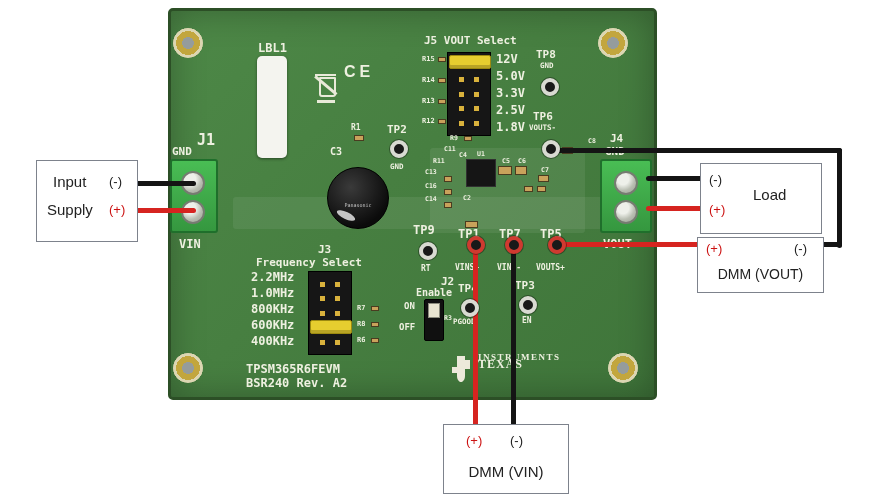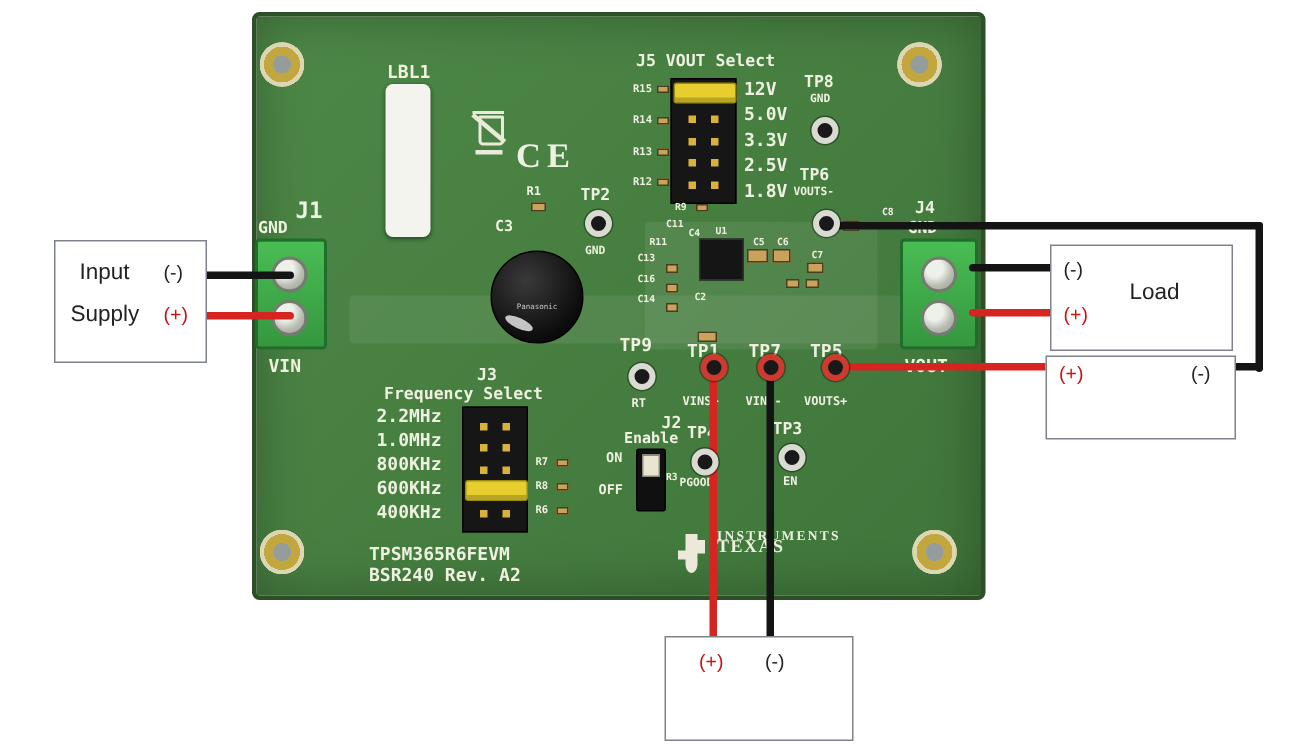--- a/index.html
+++ b/index.html
@@ -76,21 +76,21 @@
 
   <div class="t" style="left:258px;top:42px;font-size:12px">LBL1</div>
   <div class="sticker"></div>
 
   <div class="weee">
     <span class="lid"></span>
     <span class="bin"></span>
     <span class="x1"></span>
     <span class="bar"></span>
   </div>
-  <div class="t" style="left:344px;top:92px;font-size:23px;letter-spacing:4px;font-family:Liberation Serif, serif">CE</div>
+  <div class="t" style="left:344px;top:64px;font-size:16px;letter-spacing:4px;font-family:Liberation Sans, sans-serif">CE</div>
 
   <div class="t" style="left:424px;top:35px;font-size:11px">J5 VOUT Select</div>
   <div class="hdr" style="left:447px;top:52px;width:44px;height:84px">
     <i class="pin"></i>
       <i class="pin"></i>
     <i class="pin"></i>
       <i class="pin"></i>
     <i class="pin"></i>
       <i class="pin"></i>
     <i class="pin"></i>
@@ -254,20 +254,22 @@
 
   <div class="abox" style="left:700px;top:163px;width:120px;height:69px">
     <span class="neg" style="left:8px;top:8px;font-size:13px">(-)</span>
     <span style="left:52px;top:22px;font-size:15px">Load</span>
     <span class="pos" style="left:8px;top:38px;font-size:13px">(+)</span>
   </div>
 
   <div class="abox" style="left:697px;top:237px;width:125px;height:54px">
     <span class="pos" style="left:8px;top:3px;font-size:13px">(+)</span>
     <span class="neg" style="left:96px;top:3px;font-size:13px">(-)</span>
+    <span style="left:0;top:28px;width:125px;text-align:center;font-size:14px">DMM (VOUT)</span>
   </div>
 
   <div class="abox" style="left:443px;top:424px;width:124px;height:68px">
     <span class="pos" style="left:22px;top:8px;font-size:13px">(+)</span>
     <span class="neg" style="left:66px;top:8px;font-size:13px">(-)</span>
+    <span style="left:0;top:38px;width:124px;text-align:center;font-size:15px">DMM (VIN)</span>
   </div>
 
 </div>
 
 </body></html>

